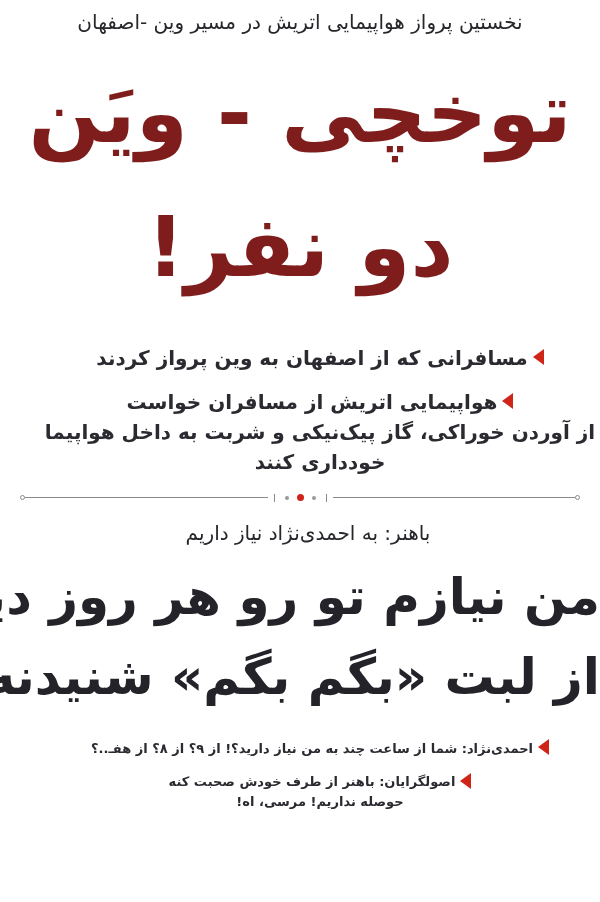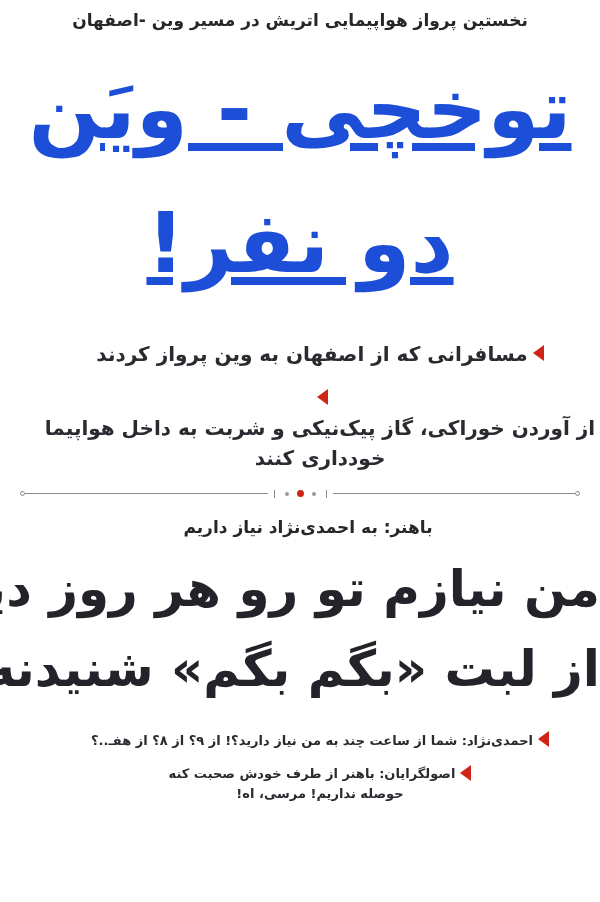--- a/index.html
+++ b/index.html
@@ -13,35 +13,34 @@
     margin: 0 auto;
     background: #ffffff;
     color: #26262b;
     overflow: hidden;
     direction: rtl;
     text-align: center;
   }
 
   .kicker {
     padding-top: 10px;
-    font-size: 17px;
-    font-weight: bold;
+    font-size: 20px;
+    font-weight: normal;
     letter-spacing: 0;
     color: #26262b;
   }
 
   .headline-1 { margin-top: 12px; }
   .headline-1 .h-line {
     font-size: 84px;
     font-weight: 900;
     line-height: 1.6;
     white-space: nowrap;
     overflow: hidden;
-    color: #1d4ed8;
-    text-decoration: underline;
+    color: #7f1d1d;
   }
 
   .headline-2 { margin-top: 12px; }
   .headline-2 .h-line {
     font-size: 50px;
     font-weight: 900;
     line-height: 1.6;
     white-space: nowrap;
     overflow: hidden;
     color: #232329;
@@ -126,21 +125,21 @@
 
     <div class="bullets">
       <div class="bullet-item">
         <div class="bullet-line">
           <span class="marker"></span><span>مسافرانی که از اصفهان به وین پرواز کردند</span>
         </div>
       </div>
 
       <div class="bullet-item">
         <div class="bullet-line">
-          <span class="marker"></span>
+          <span class="marker"></span><span>هواپیمایی اتریش از مسافران خواست</span>
         </div>
         <div class="bullet-line">از آوردن خوراکی، گاز پیک‌نیکی و شربت به داخل هواپیما خودداری کنند</div>
       </div>
     </div>
   </div>
 
   <div class="divider">
     <span class="end-circle"></span>
     <span class="rule"></span>
     <span class="tick"></span>

